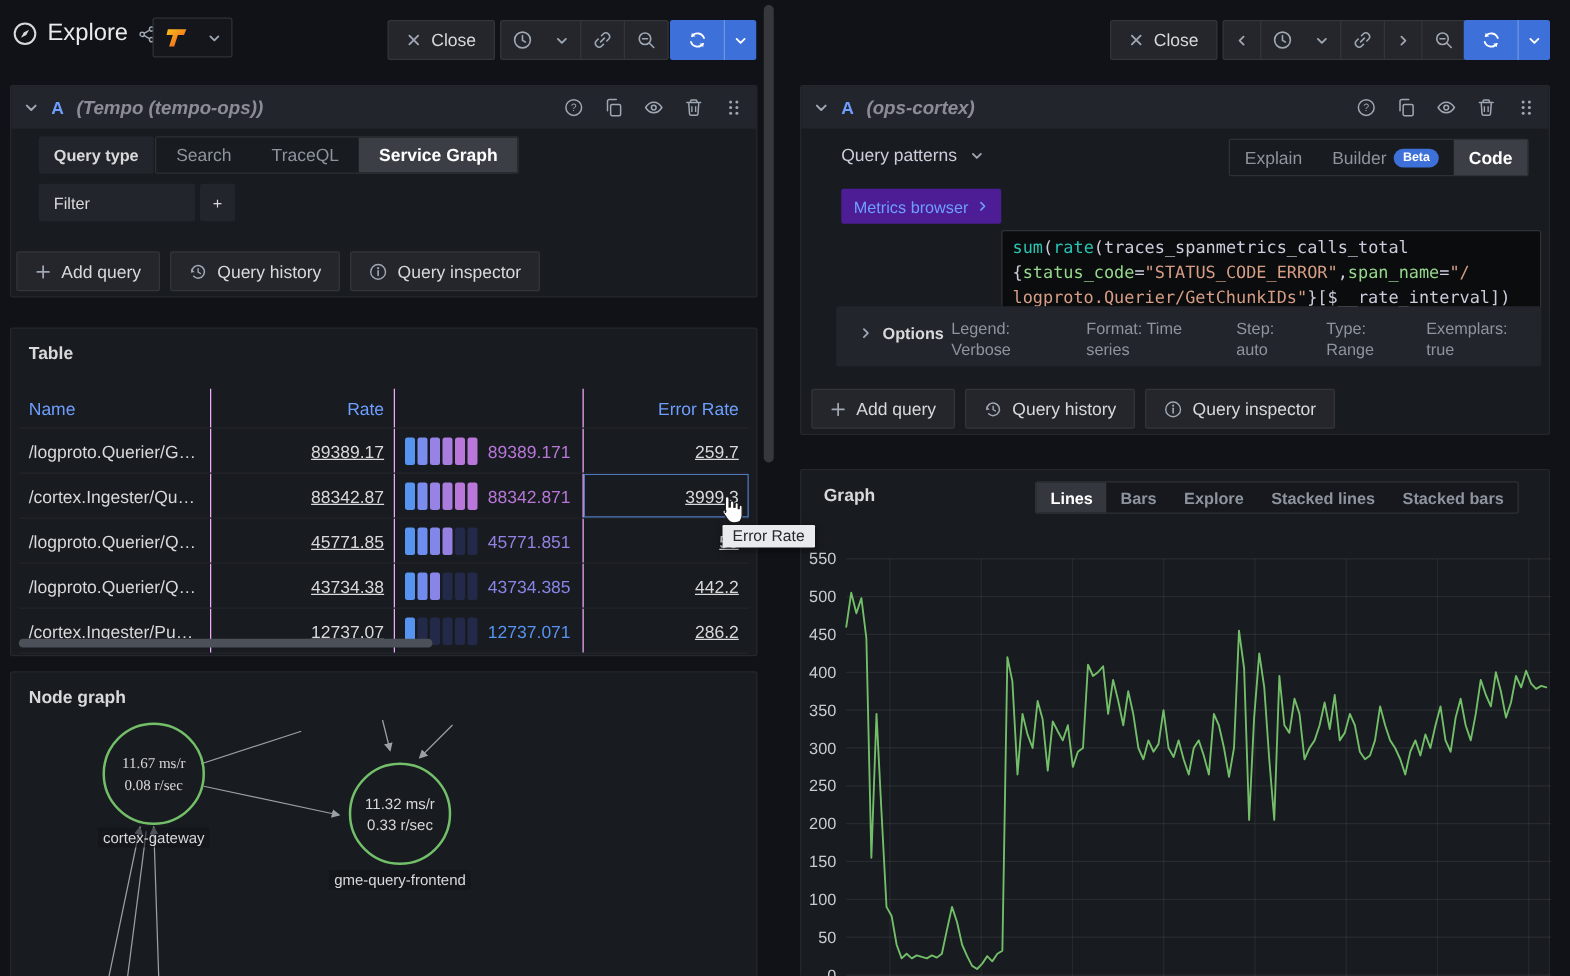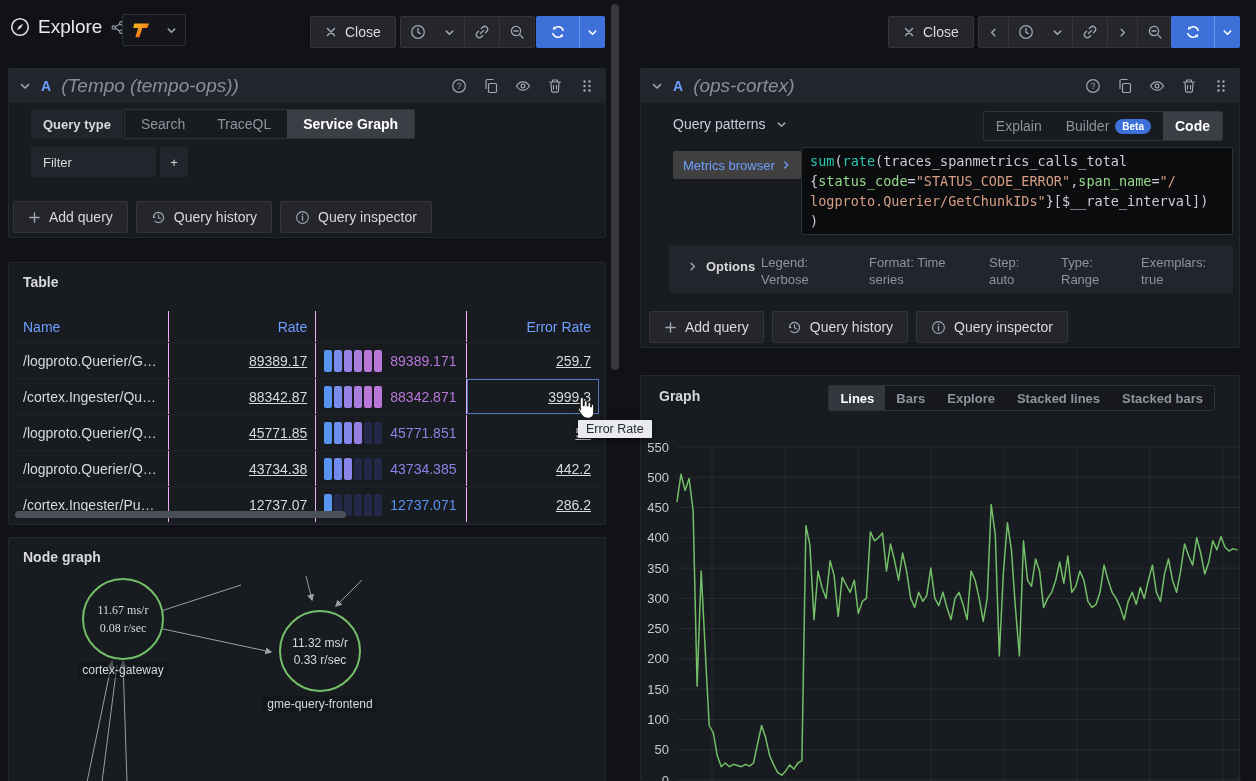--- a/index.html
+++ b/index.html
@@ -25,21 +25,21 @@
   .run-btn { display:flex; align-items:center; height:32px; background:#3d71d9; border-radius:2px;
              color:#fff; cursor:pointer; }
   .run-btn .half { display:flex; align-items:center; justify-content:center; height:100%; }
   .run-btn .half.main { width:43px; }
   .run-btn .half.caret { width:26px; border-left:1px solid rgba(255,255,255,0.25); }
 
   
   .card { background:#181b1f; border:1px solid #25272e; border-radius:2px; }
   .card-header { display:flex; align-items:center; height:34px; background:#22252b; padding:0 10px; gap:10px; }
   .ref-letter { color:#6e9fff; font-weight:700; font-size:14px; }
-  .ds-label { font-style:italic; color:rgba(204,204,220,0.62); font-size:19px; }
+  .ds-label { font-style:italic; color:rgba(204,204,220,0.62); font-size:15px;font-weight:bold; }
   .hdr-icons { margin-left:auto; display:flex; align-items:center; gap:16px; }
   .hdr-icons .icon { cursor:pointer; }
 
   .label-box { display:flex; align-items:center; height:30px; padding:0 12px; background:#22252b;
                border-radius:2px; color:#d8d9da; font-weight:700; font-size:13px; }
   .radio-group { display:flex; align-items:stretch; height:30px; border:1px solid #2c3235; border-radius:2px; overflow:hidden; }
   .radio-group .opt { display:flex; align-items:center; padding:0 16px; color:#8e949e; font-size:14px; cursor:pointer; }
   .radio-group .opt.active { background:#3b3e45; color:#fff; font-weight:700; }
 
   .actions { display:flex; gap:8px; }
@@ -71,25 +71,25 @@
                  background:transparent; cursor:pointer; }
   .node-circle .stat { font-size:12px; color:#d8d9da; white-space:nowrap; }
   .node-label { position:absolute; font-size:12px; color:#d8d9da; background:rgba(17,18,23,0.55);
                 padding:1px 4px; white-space:nowrap; transform:translateX(-50%); }
 
   
   .mode-group { display:flex; align-items:center; height:30px; border:1px solid #2c3235; border-radius:2px; }
   .mode-group .opt { display:flex; align-items:center; gap:6px; padding:0 12px; height:100%; color:#8e949e; font-size:14px; cursor:pointer; }
   .mode-group .opt.active { background:#3b3e45; color:#fff; font-weight:700; }
   .beta-badge { background:#3d71d9; color:#fff; font-size:10px; font-weight:700; padding:2px 7px; border-radius:9px; }
-  .metrics-btn { display:flex; align-items:center; gap:6px; height:28px; padding:0 10px; background:#404040;
+  .metrics-btn { display:flex; align-items:center; gap:6px; height:28px; padding:0 10px; background:#4c1d95;
                  border-radius:2px; color:#6e9fff; font-weight:500; font-size:13px; cursor:pointer; }
   .code-box { position:absolute; background:#0b0c0e; border:1px solid #2c3235; border-radius:2px;
               font-family:"DejaVu Sans Mono", monospace; font-size:13.5px; line-height:20px; padding:3px 8px;
-              color:#ccccdc; white-space:pre-wrap; cursor:text; }
+              color:#ccccdc; white-space:pre-wrap; cursor:text;margin-top:37px; }
   .tk-fn { color:#2bc3b3; } .tk-lb { color:#96d98d; } .tk-st { color:#d69d85; }
   .tk-pu { color:#ccccdc; } .tk-me { color:#ccccdc; }
   .opts-bar { position:absolute; background:#22252b; border-radius:2px; }
   .opts-label { display:flex; align-items:center; gap:8px; color:#d8d9da; font-weight:700; font-size:13px; cursor:pointer; }
   .opt-item { position:absolute; top:9px; color:#8e949e; font-size:13px; line-height:17px; }
 
   
   .tabs-right { position:absolute; display:flex; align-items:center; height:26px; border:1px solid #2c3235; border-radius:2px; background:#16181d; }
   .tabs-right .opt { display:flex; align-items:center; height:100%; padding:0 11px; color:#8e949e; font-size:13px; font-weight:700; cursor:pointer; }
   .tabs-right .opt.active { background:#34373e; color:#fff; }

